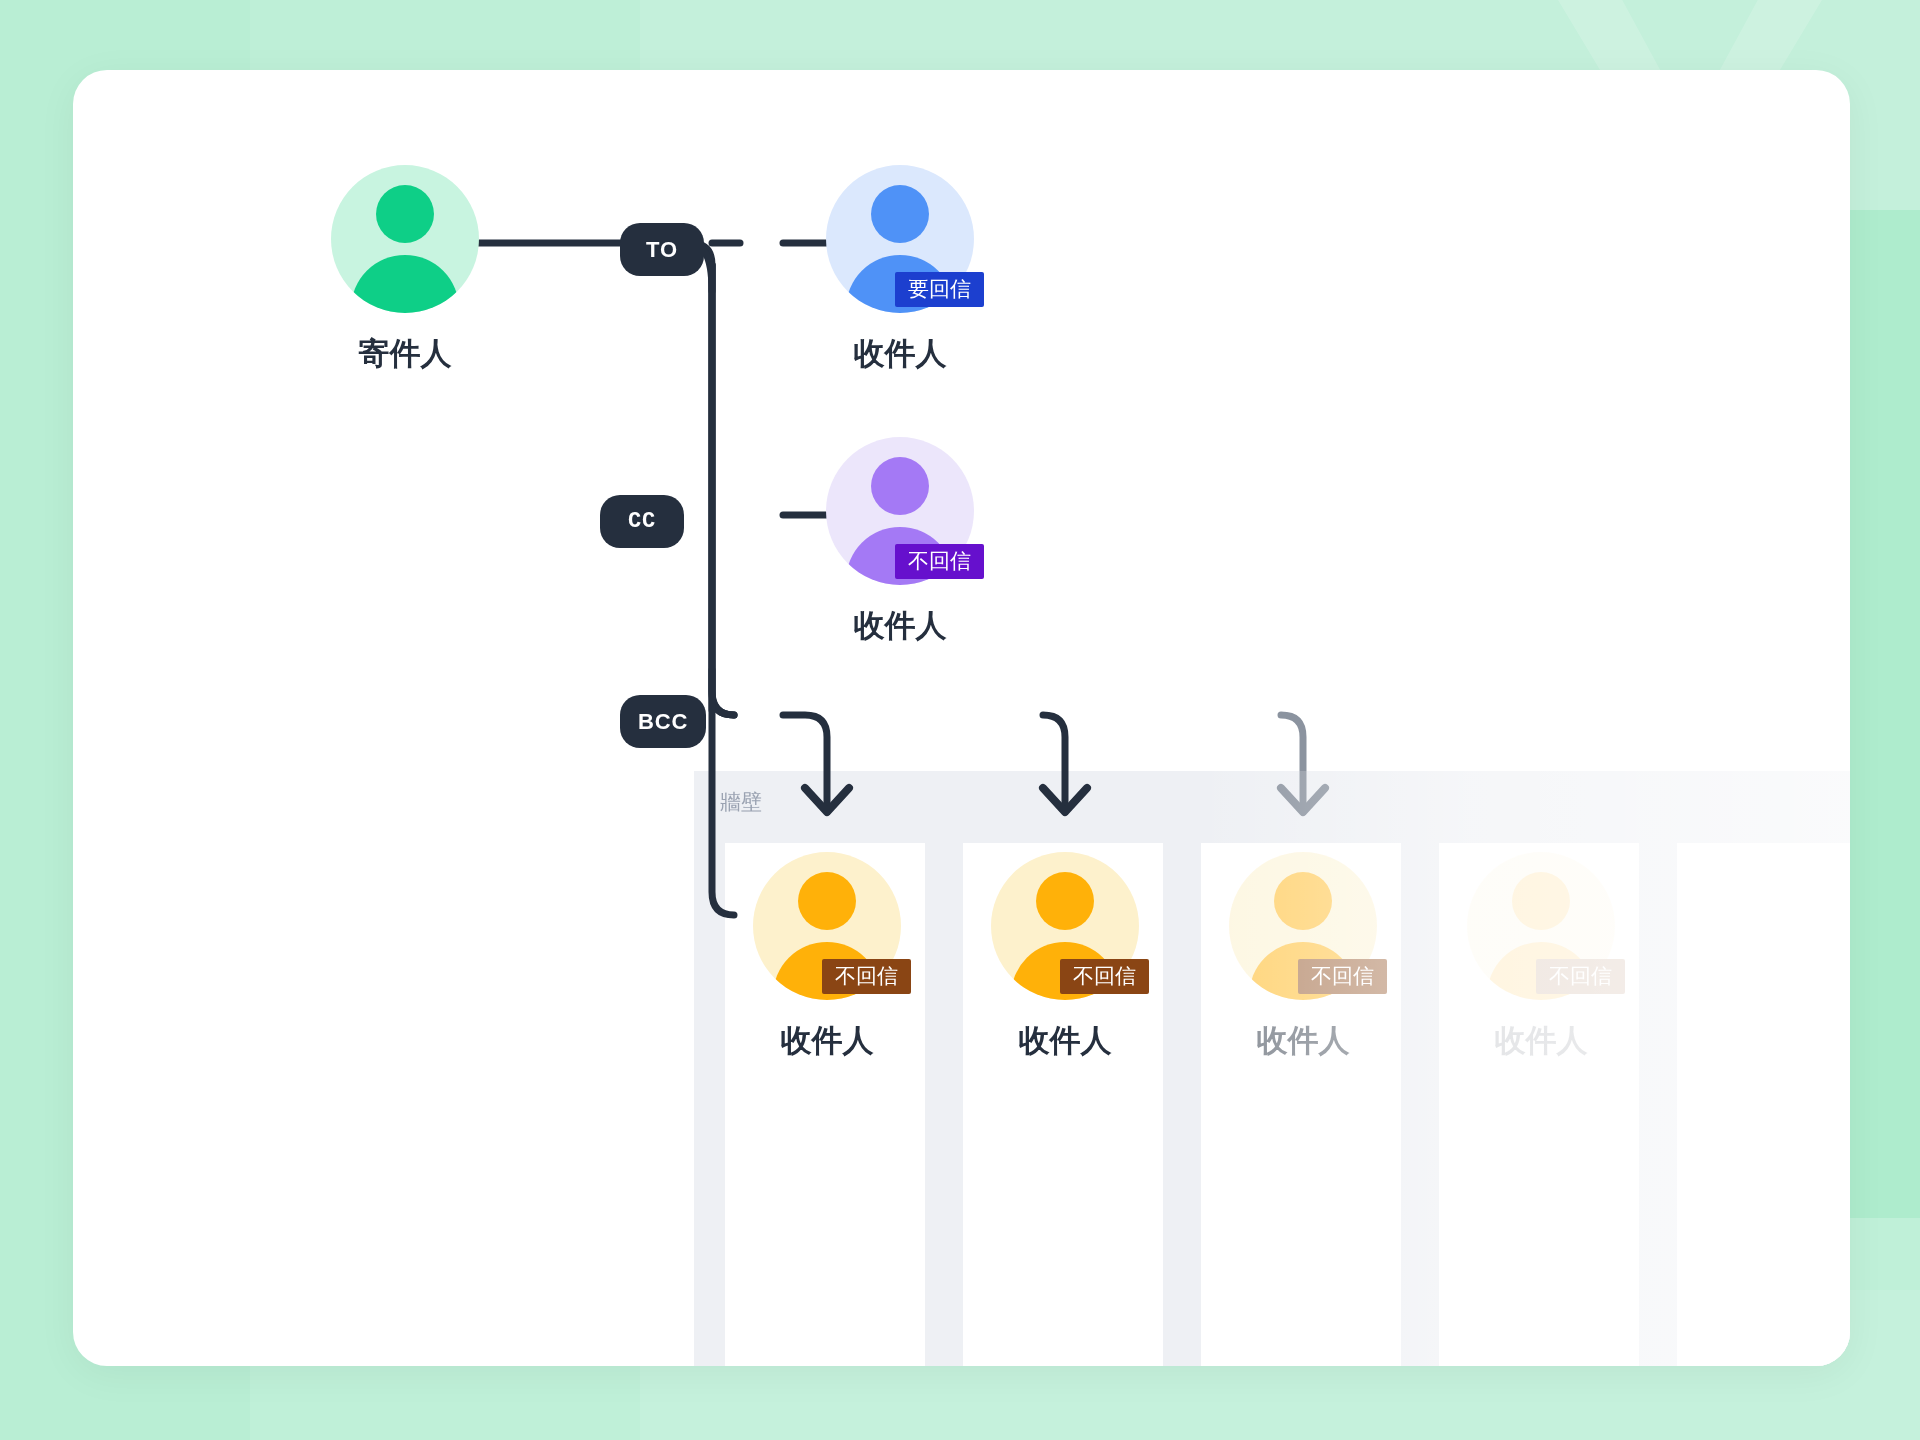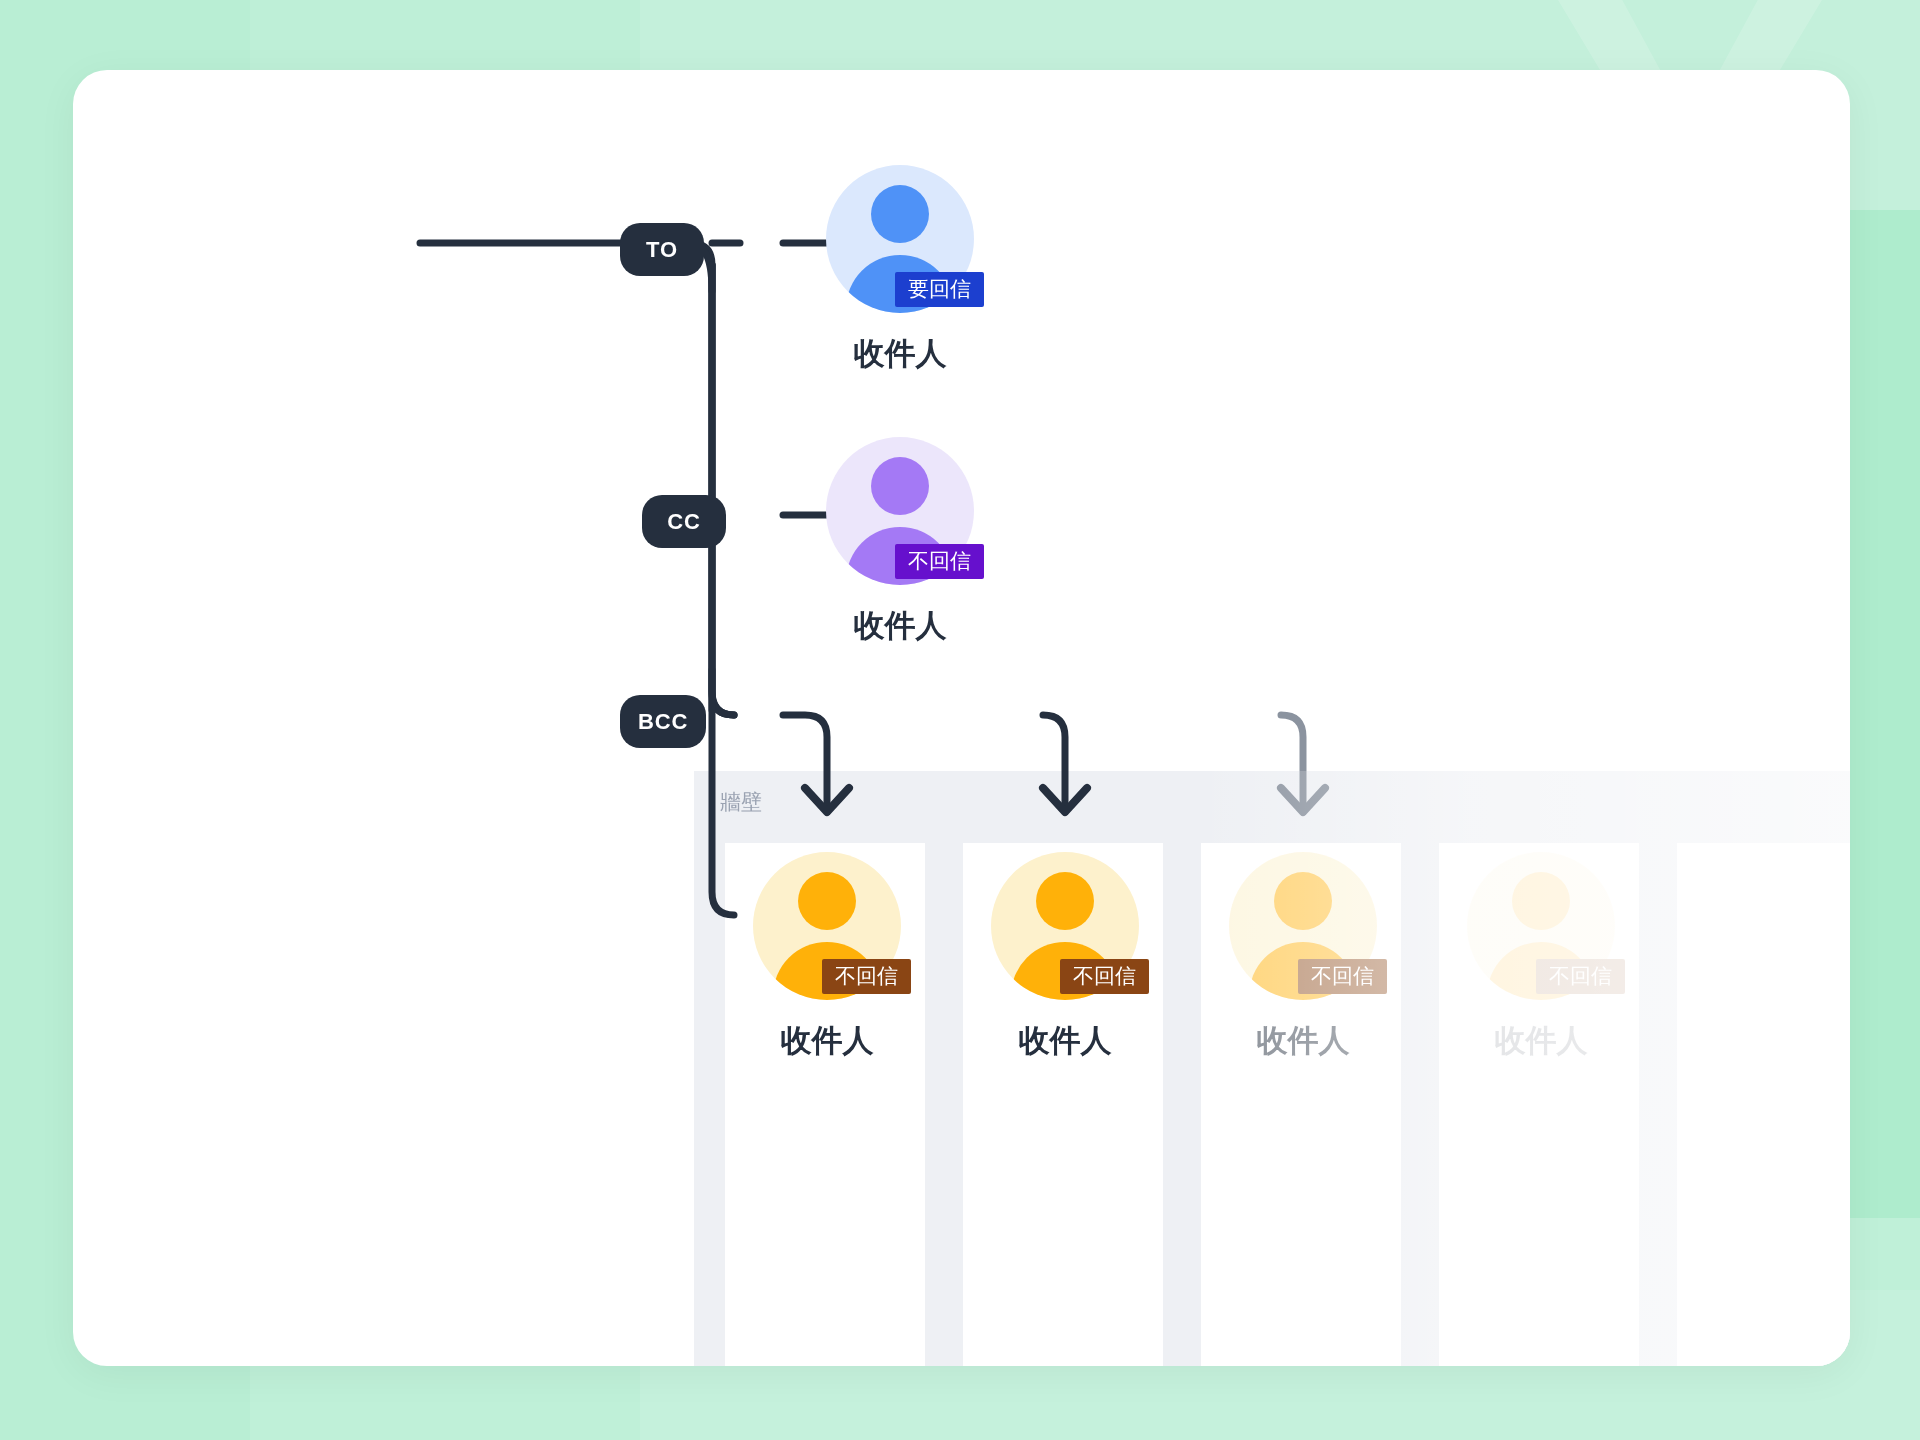--- a/index.html
+++ b/index.html
@@ -204,25 +204,34 @@
         <path d="M 732 718 L 754 742 L 776 718"></path>
       </g>
       <g fill="none" stroke="#252f3e" stroke-width="8" stroke-linecap="round" stroke-linejoin="round">
         <path d="M 970 718 L 992 742 L 1014 718"></path>
       </g>
       <g fill="none" stroke="#8b939f" stroke-width="8" stroke-linecap="round" stroke-linejoin="round">
         <path d="M 1208 718 L 1230 742 L 1252 718"></path>
       </g>
     </svg>
 
+    <div class="person" style="left:222px; top:95px;">
+      <div class="avatar-wrap">
+        <div class="avatar" style="background:#c8f4e0;">
+          <div class="head" style="background:#0ecf87;"></div>
+          <div class="body" style="background:#0ecf87;"></div>
+        </div>
+      </div>
+      <div class="name">寄件人</div>
+    </div>
 
     <div class="pill" style="left:547px; top:153px;">
       <span>TO</span>
     </div>
-    <div class="pill" style="left:569px; top:425px;">
+    <div class="pill" style="left:527px; top:425px;font-family:Liberation Mono, monospace;">
       <span>CC</span>
     </div>
     <div class="pill" style="left:547px; top:625px;">
       <span>BCC</span>
     </div>
 
     <div class="person" style="left:717px; top:95px;">
       <div class="avatar-wrap">
         <div class="avatar" style="background:#dbe8fd;">
           <div class="head" style="background:#4f92f7;"></div>

